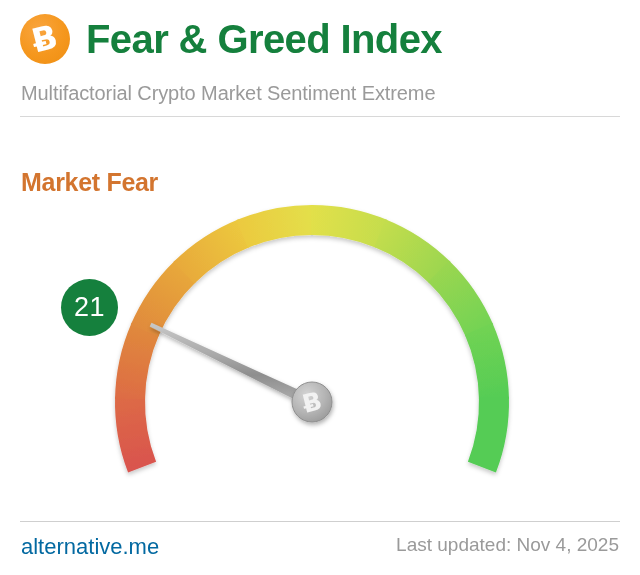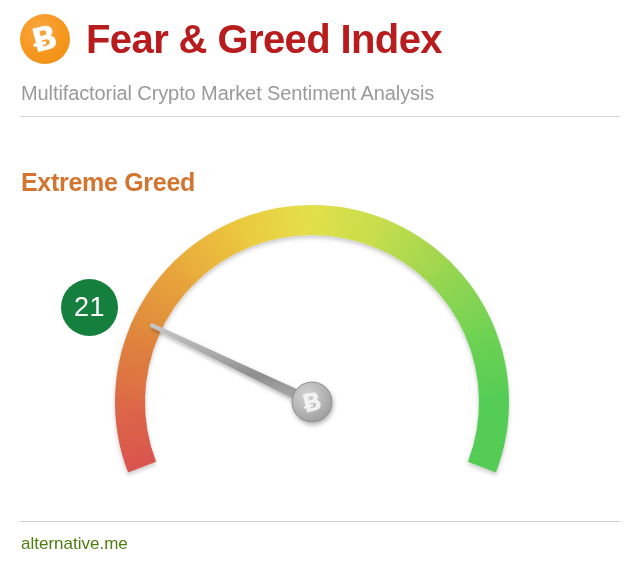--- a/index.html
+++ b/index.html
@@ -46,21 +46,21 @@
     font-family: "DejaVu Sans", sans-serif;
     font-size: 33px;
     font-weight: bold;
     line-height: 1;
     transform: rotate(-14deg);
     margin-top: -2px;
   }
   .title {
     font-size: 40px;
     font-weight: bold;
-    color: #b91c1c;
+    color: #15803d;
     letter-spacing: -0.6px;
     line-height: 1;
     white-space: nowrap;
     text-align: right;
   }
   .subtitle {
     position: absolute;
     left: 21px;
     top: 82px;
     font-size: 20px;
@@ -134,22 +134,22 @@
     left: 20px;
     top: 521px;
     width: 600px;
     height: 1px;
     background: #cfcfcf;
   }
   .footer-left {
     position: absolute;
     left: 21px;
     top: 534px;
-    font-size: 17px;
-    color: #4d7c0f;
+    font-size: 22px;
+    color: #0369a1;
   }
   .footer-right {
     position: absolute;
     right: 21px;
     top: 534px;
     font-size: 19px;
     color: #9a9a9a;
     text-align: right;
     white-space: nowrap;
   }
@@ -159,24 +159,24 @@
 
 <div class="page">
 
   <div class="header">
     <div class="btc-logo">
       <span class="glyph">Ƀ</span>
     </div>
     <div class="title">Fear &amp; Greed Index</div>
   </div>
 
-  <div class="subtitle">Multifactorial Crypto Market Sentiment Analysis</div>
+  <div class="subtitle">Multifactorial Crypto Market Sentiment Extreme</div>
   <div class="rule-top"></div>
 
-  <div class="classification" style="color: rgb(211, 117, 47);">Extreme Greed</div>
+  <div class="classification" style="color: rgb(211, 117, 47);">Market Fear</div>
 
   <div class="gauge-wrap">
     <svg class="gauge-svg" width="640" height="575" viewBox="0 0 640 575">
       <defs>
         <filter id="arcShadow" x="-20%" y="-20%" width="140%" height="140%">
           <feDropShadow dx="0" dy="2.5" stdDeviation="2.2" flood-color="#000000" flood-opacity="0.22"></feDropShadow>
         </filter>
         <filter id="needleShadow" x="-50%" y="-50%" width="200%" height="200%">
           <feDropShadow dx="1" dy="2.5" stdDeviation="2" flood-color="#000000" flood-opacity="0.3"></feDropShadow>
         </filter>
@@ -251,14 +251,15 @@
         </g>
     </svg>
   </div>
 
   <div class="value-bubble" style="background: #15803d;">
     <span>21</span>
   </div>
 
   <div class="rule-bottom"></div>
   <div class="footer-left">alternative.me</div>
+  <div class="footer-right">Last updated: Nov 4, 2025</div>
 
 </div>
 
 </body></html>

